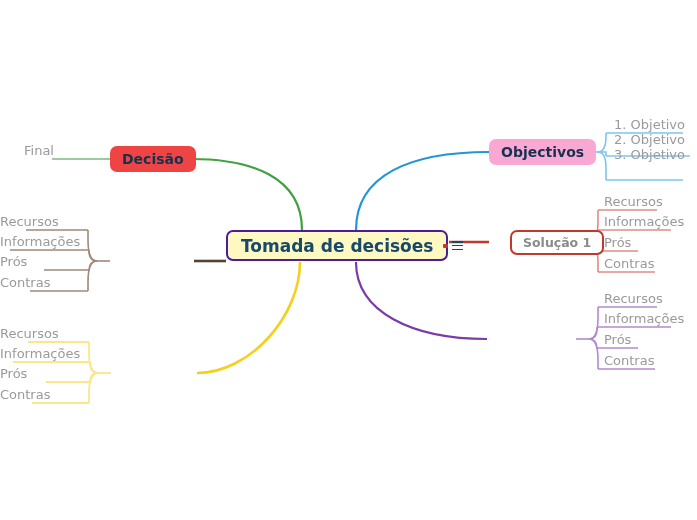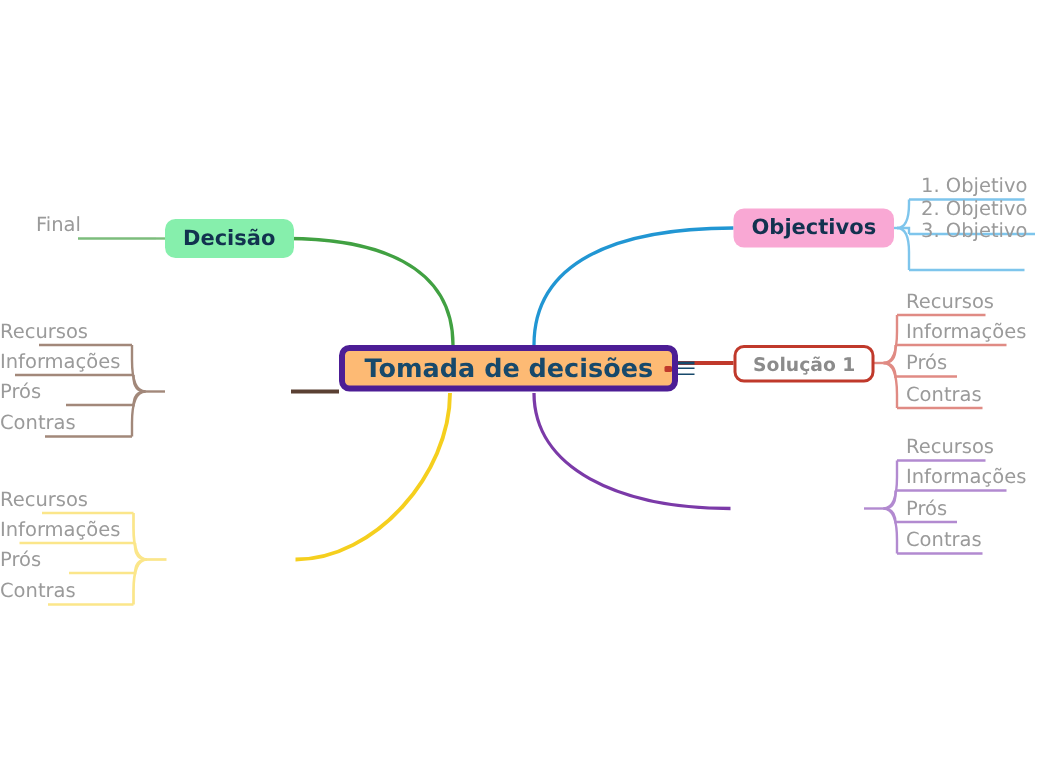--- a/index.html
+++ b/index.html
@@ -30,22 +30,22 @@
   .node {
     position: absolute;
     box-sizing: border-box;
     display: flex;
     align-items: center;
     justify-content: center;
     white-space: nowrap;
   }
   
   .root {
-    border: 4px solid #4c1d95;
-    background: #fdba74;
+    border: 2px solid #4c1d95;
+    background: #fef9c3;
     border-radius: 7px;
     color: #17496b;
     font-weight: bold;
     font-size: 17px;
     padding: 0 13px;
     height: 31px;
   }
   
   .filled {
     border-radius: 7px;
@@ -59,20 +59,21 @@
   .outlined {
     background: #ffffff;
     border-radius: 7px;
     border-width: 2px;
     border-style: solid;
     font-weight: bold;
     font-size: 12.5px;
     color: #8b8b8b;
     height: 25px;
     padding: 0 11px;
+    margin-left: 21px;
   }
   
   .leaf {
     position: absolute;
     font-size: 13px;
     color: #9a9a9a;
     white-space: nowrap;
     line-height: 14px;
   }
   .leaf.right { text-align: left; }
@@ -193,21 +194,21 @@
   <div class="leaf right" style="left:604px; top:195px;">Recursos</div>
   <div class="leaf right" style="left:604px; top:215px;">Informações</div>
   <div class="leaf right" style="left:604px; top:236px;">Prós</div>
   <div class="leaf right" style="left:604px; top:257px;">Contras</div>
 
   <div class="leaf right" style="left:604px; top:292px;">Recursos</div>
   <div class="leaf right" style="left:604px; top:312px;">Informações</div>
   <div class="leaf right" style="left:604px; top:333px;">Prós</div>
   <div class="leaf right" style="left:604px; top:354px;">Contras</div>
 
-  <div class="node filled" style="left:110px; top:146px; background:#86efac;">
+  <div class="node filled" style="left:110px; top:146px; background:#ef4444;">
     <span>Decisão</span>
   </div>
   <div class="leaf left" style="left:24px; top:144px; width:60px;">Final</div>
 
   <div class="leaf left" style="left:0px; top:215px; width:84px;">Recursos</div>
   <div class="leaf left" style="left:0px; top:235px; width:85px;">Informações</div>
   <div class="leaf left" style="left:0px; top:255px; width:85px;">Prós</div>
   <div class="leaf left" style="left:0px; top:276px; width:84px;">Contras</div>
 
   <div class="leaf left" style="left:0px; top:327px; width:86px;">Recursos</div>

